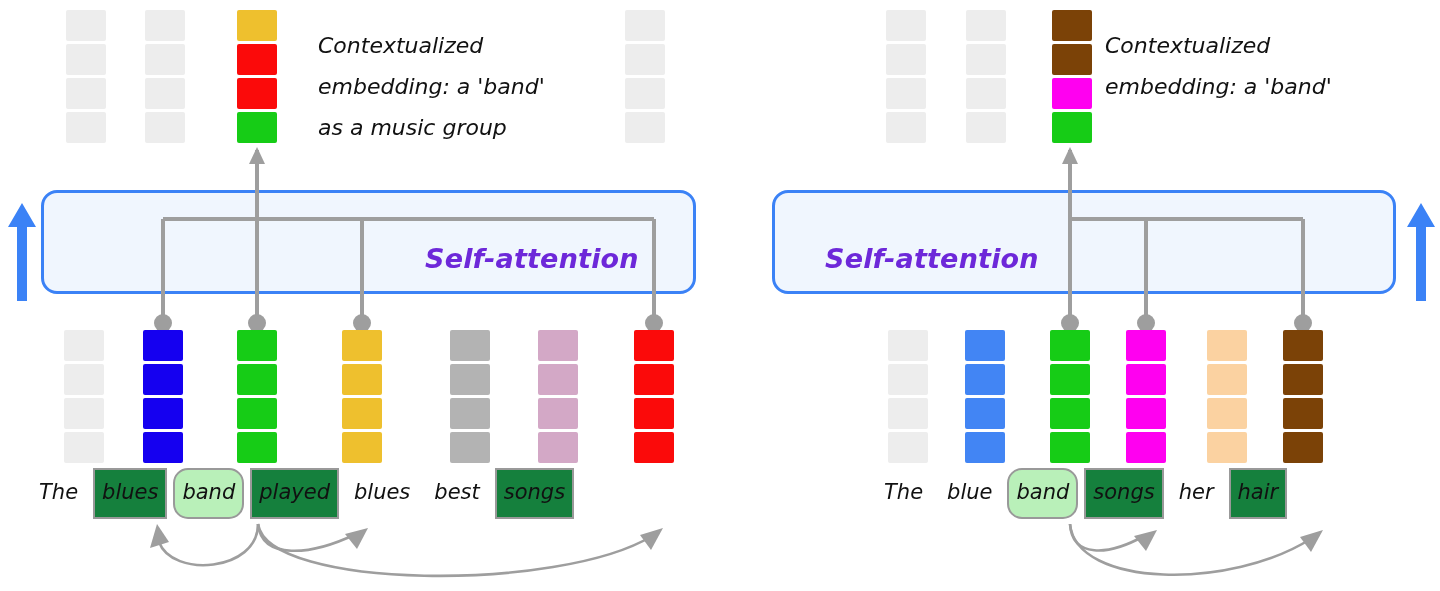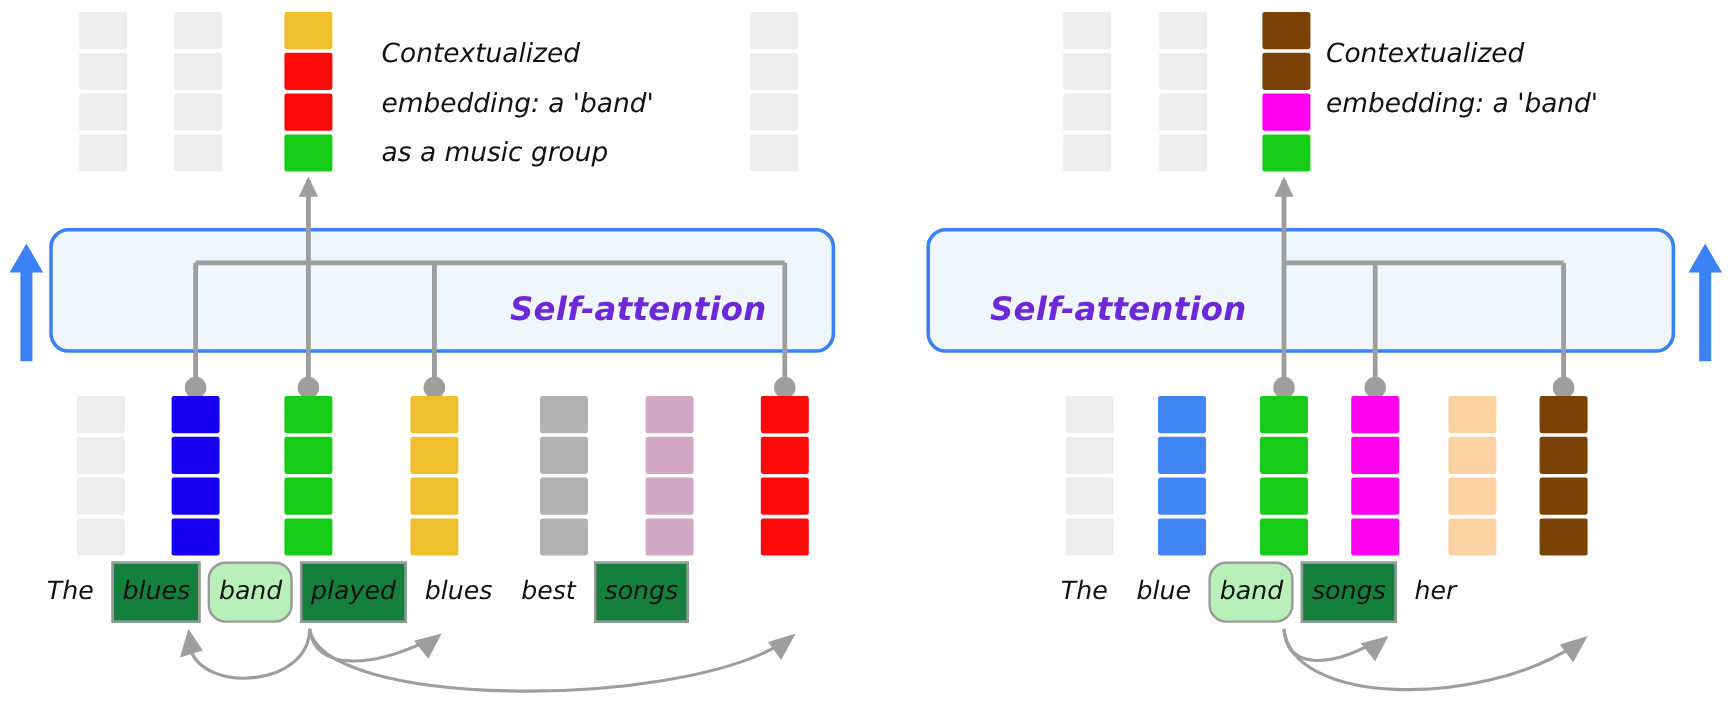--- a/index.html
+++ b/index.html
@@ -291,20 +291,21 @@
       <div class="cell" style="background: rgb(123, 66, 7);"></div>
       <div class="cell" style="background: rgb(123, 66, 7);"></div>
     </div>
 
   <div class="sentence" style="left:155px;top:468px;gap:6px;">
       <span class="word plain">The</span>
       <span class="word plain">blue</span>
       <span class="word boxed hl">band</span>
       <span class="word boxed">songs</span>
       <span class="word plain">her</span>
+      <span class="word boxed">hair</span>
     </div>
 
   <svg class="conn" viewBox="0 0 720 591">
     <g stroke="#9e9e9e" stroke-width="2.6" fill="none">
       <path d="M350 524 C 352 558, 388 556, 424 536"></path>
       <path d="M350 524 C 356 588, 512 590, 592 538"></path>
     </g>
     <g fill="#9e9e9e">
       <path d="M437 530 L414 536 L426 551 Z"></path>
       <path d="M603 530 L580 537 L591 552 Z"></path>

